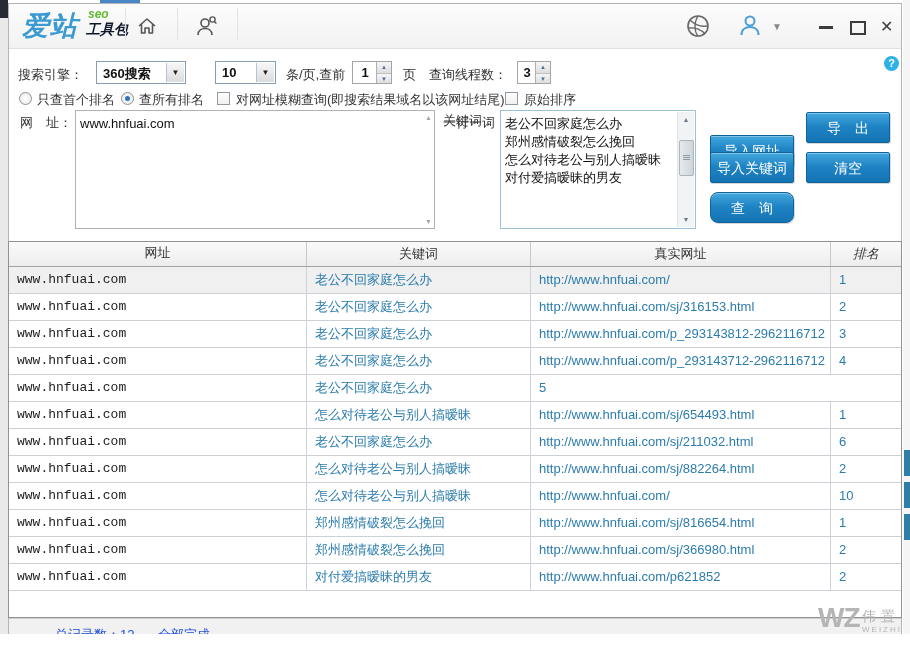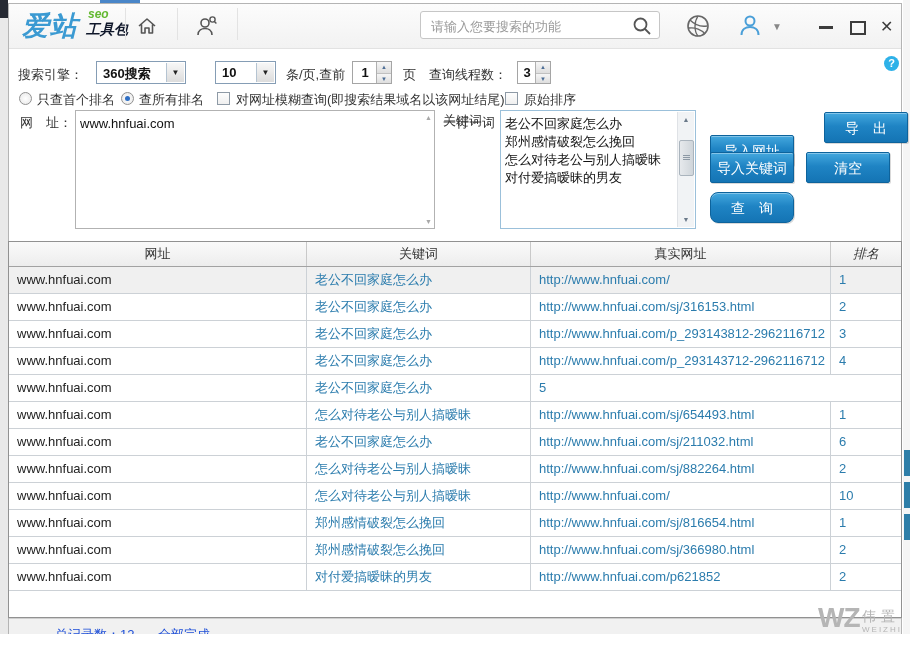--- a/index.html
+++ b/index.html
@@ -55,21 +55,21 @@
   .btn{width:84px;height:31px;background:linear-gradient(#44a8de,#1f84c4 45%,#1474b4);border:1px solid #0d639c;border-radius:2px;box-shadow:inset 0 1px 0 rgba(255,255,255,.35),1px 1px 0 rgba(0,0,0,.15);color:#fff;font-size:14px;text-align:center;line-height:31px;box-sizing:border-box;cursor:pointer;}
   
   .table{left:8px;top:241px;width:894px;height:377px;background:#fff;border:1px solid #919191;box-sizing:border-box;}
   .thead{display:flex;height:24px;background:linear-gradient(#fafafa,#ededed);border-bottom:1px solid #a2a2a2;}
   .thead .hc{font-size:13px;color:#333;text-align:center;line-height:23px;border-right:1px solid #c9c9c9;box-sizing:border-box;}
   .thead .hc:last-child{border-right:none;font-style:italic;}
   .trow{display:flex;height:26px;border-bottom:1px solid #ccd1d6;background:#fff;}
   .trow.row-first{background:#f0f0f0;}
   .trow .tc{font-size:13px;line-height:25px;padding-left:8px;border-right:1px solid #ccd1d6;box-sizing:border-box;white-space:nowrap;overflow:hidden;}
   .trow .tc:last-child{border-right:none;}
-  .c0{width:298px;} .c1{width:224px;} .c2{width:300px;} .c3{width:70px;}
+  .c0{width:298px;font-family:Liberation Mono, monospace;} .c1{width:224px;} .c2{width:300px;} .c3{width:70px;}
   .tc.c0{color:#222;}
   .tc.c1,.tc.c2,.tc.c3{color:#2b7cad;}
   
   .statusbar{left:9px;top:618px;width:892px;height:29px;background:#f1f1f1;border-top:1px solid #cfcfcf;}
   .status-text{font-size:13px;color:#1d4ed8;}
   .wm-wz{font-size:28px;font-weight:bold;color:#b5b5b5;letter-spacing:-1px;}
   .wm-name{font-size:14px;color:#b5b5b5;letter-spacing:5px;}
   .wm-sub{font-size:8px;color:#b5b5b5;letter-spacing:2px;}
   .wm-line{width:84px;height:2px;background:#b5b5b5;}
   
@@ -107,29 +107,20 @@
   </div>
   <div class="abs icon-cell" style="left:195px;top:14px;">
     <svg width="24" height="24" viewBox="0 0 24 24">
         <circle cx="10" cy="9" r="4" fill="none" stroke="#555" stroke-width="1.6"></circle>
         <path d="M3 21 C3 16 7 14.5 10 14.5 C13 14.5 17 16 17 21" fill="none" stroke="#555" stroke-width="1.6"></path>
         <circle cx="17.5" cy="5.5" r="2.6" fill="none" stroke="#555" stroke-width="1.4"></circle>
         <line x1="19.4" y1="7.4" x2="21.4" y2="9.4" stroke="#555" stroke-width="1.4"></line>
       </svg>
   </div>
 
-  <div class="abs searchbox">
-    <input type="text" placeholder="请输入您要搜索的功能" style="">
-    <span class="search-glyph">
-      <svg width="22" height="22" viewBox="0 0 22 22">
-          <circle cx="9.5" cy="9.5" r="6" fill="none" stroke="#555" stroke-width="1.8"></circle>
-          <line x1="14" y1="14" x2="19" y2="19" stroke="#555" stroke-width="1.8"></line>
-        </svg>
-    </span>
-  </div>
 
   <div class="abs" style="left:685px;top:13px;">
     <svg width="26" height="26" viewBox="0 0 26 26">
         <circle cx="13" cy="13" r="10" fill="none" stroke="#666" stroke-width="1.6"></circle>
         <path d="M5 7 C10 12 16 14 22 13 M4 15 C10 14 17 17 20 21 M13 3 C9 9 9 18 13 23" fill="none" stroke="#666" stroke-width="1.3"></path>
       </svg>
   </div>
   <div class="abs" style="left:737px;top:12px;">
     <svg width="26" height="26" viewBox="0 0 26 26">
         <circle cx="13" cy="9" r="4.5" fill="none" stroke="#4a9fd8" stroke-width="2"></circle>
@@ -199,21 +190,21 @@
     <div class="sbar">
       <div class="a" style="top:0;">▲</div>
       <div class="thumb">
           <div class="grip"></div>
         </div>
       <div class="a" style="bottom:0;">▼</div>
     </div>
   </div>
 
   <div class="abs btn" style="left:710px;top:112px;margin-top:23px;">导入网址</div>
-  <div class="abs btn" style="left:824px;top:112px;">导　出</div>
+  <div class="abs btn" style="left:806px;top:112px;">导　出</div>
   <div class="abs btn" style="left:710px;top:152px;">导入关键词</div>
   <div class="abs btn" style="left:806px;top:152px;">清空</div>
   <div class="abs btn" style="left:710px;top:192px;border-radius:8px;">查　询</div>
 
   <div class="abs table">
     <div class="thead">
       <div class="hc c0">网址</div>
       <div class="hc c1">关键词</div>
       <div class="hc c2">真实网址</div>
       <div class="hc c3">排名</div>

